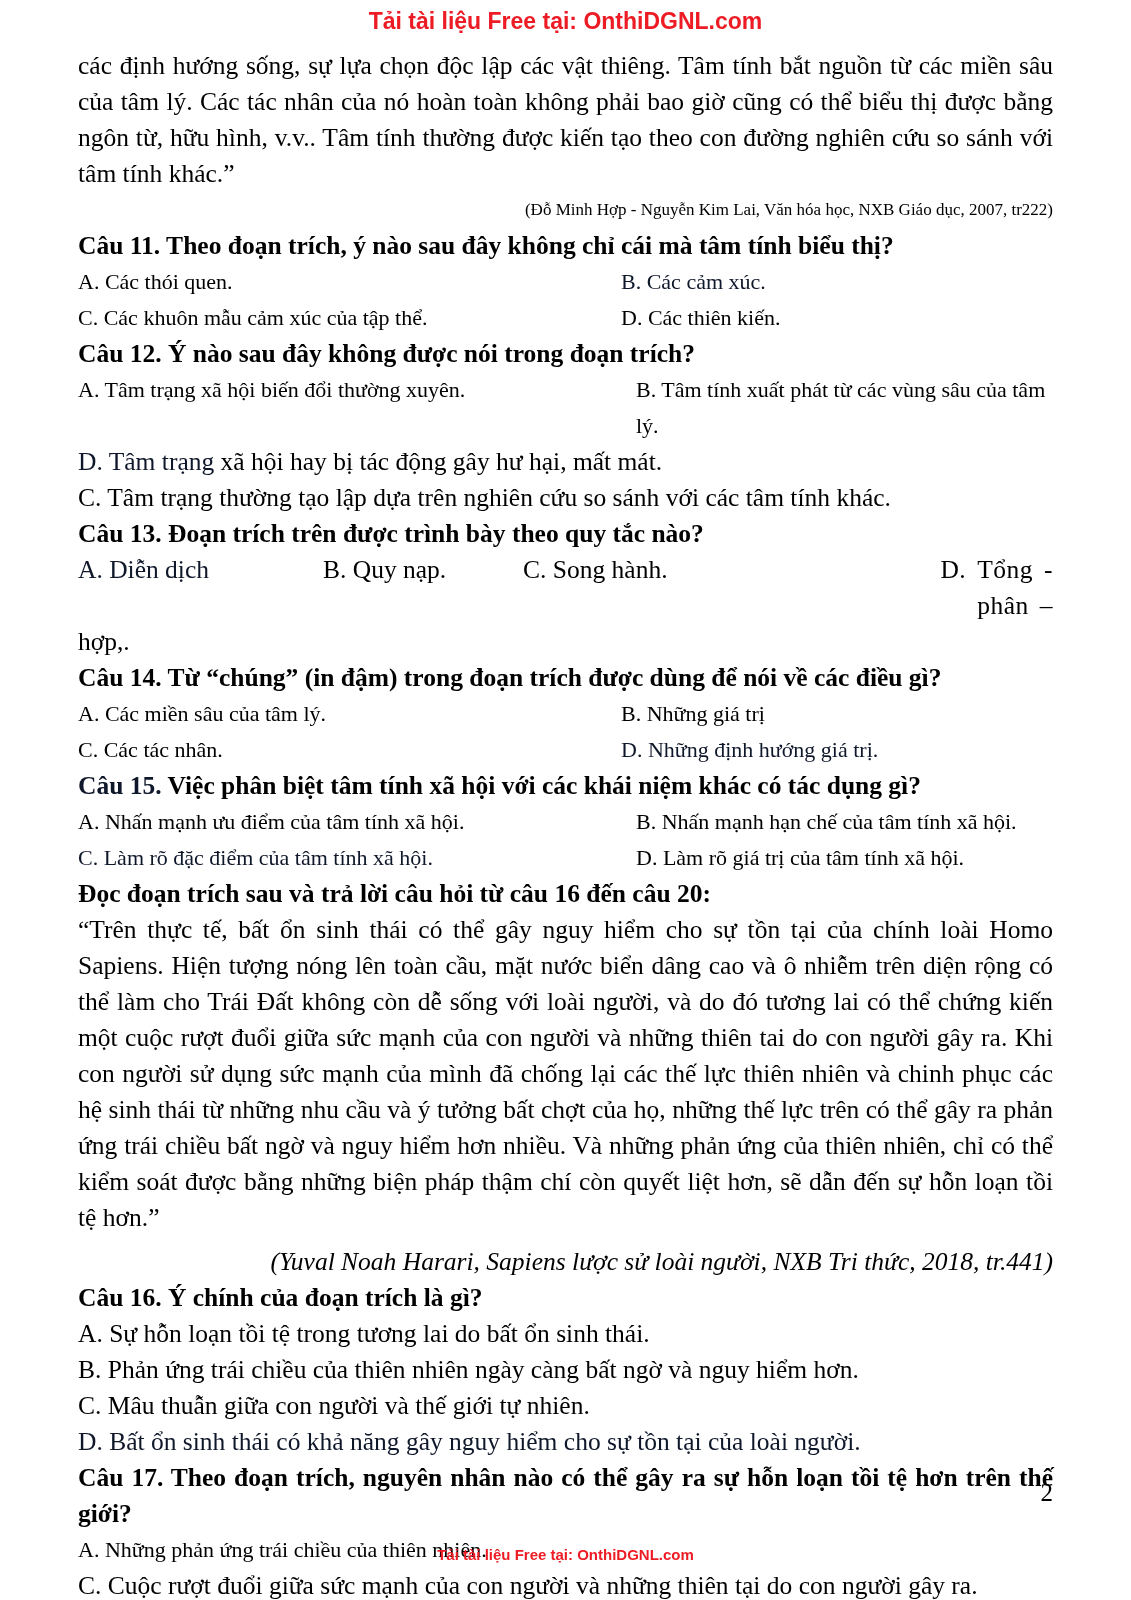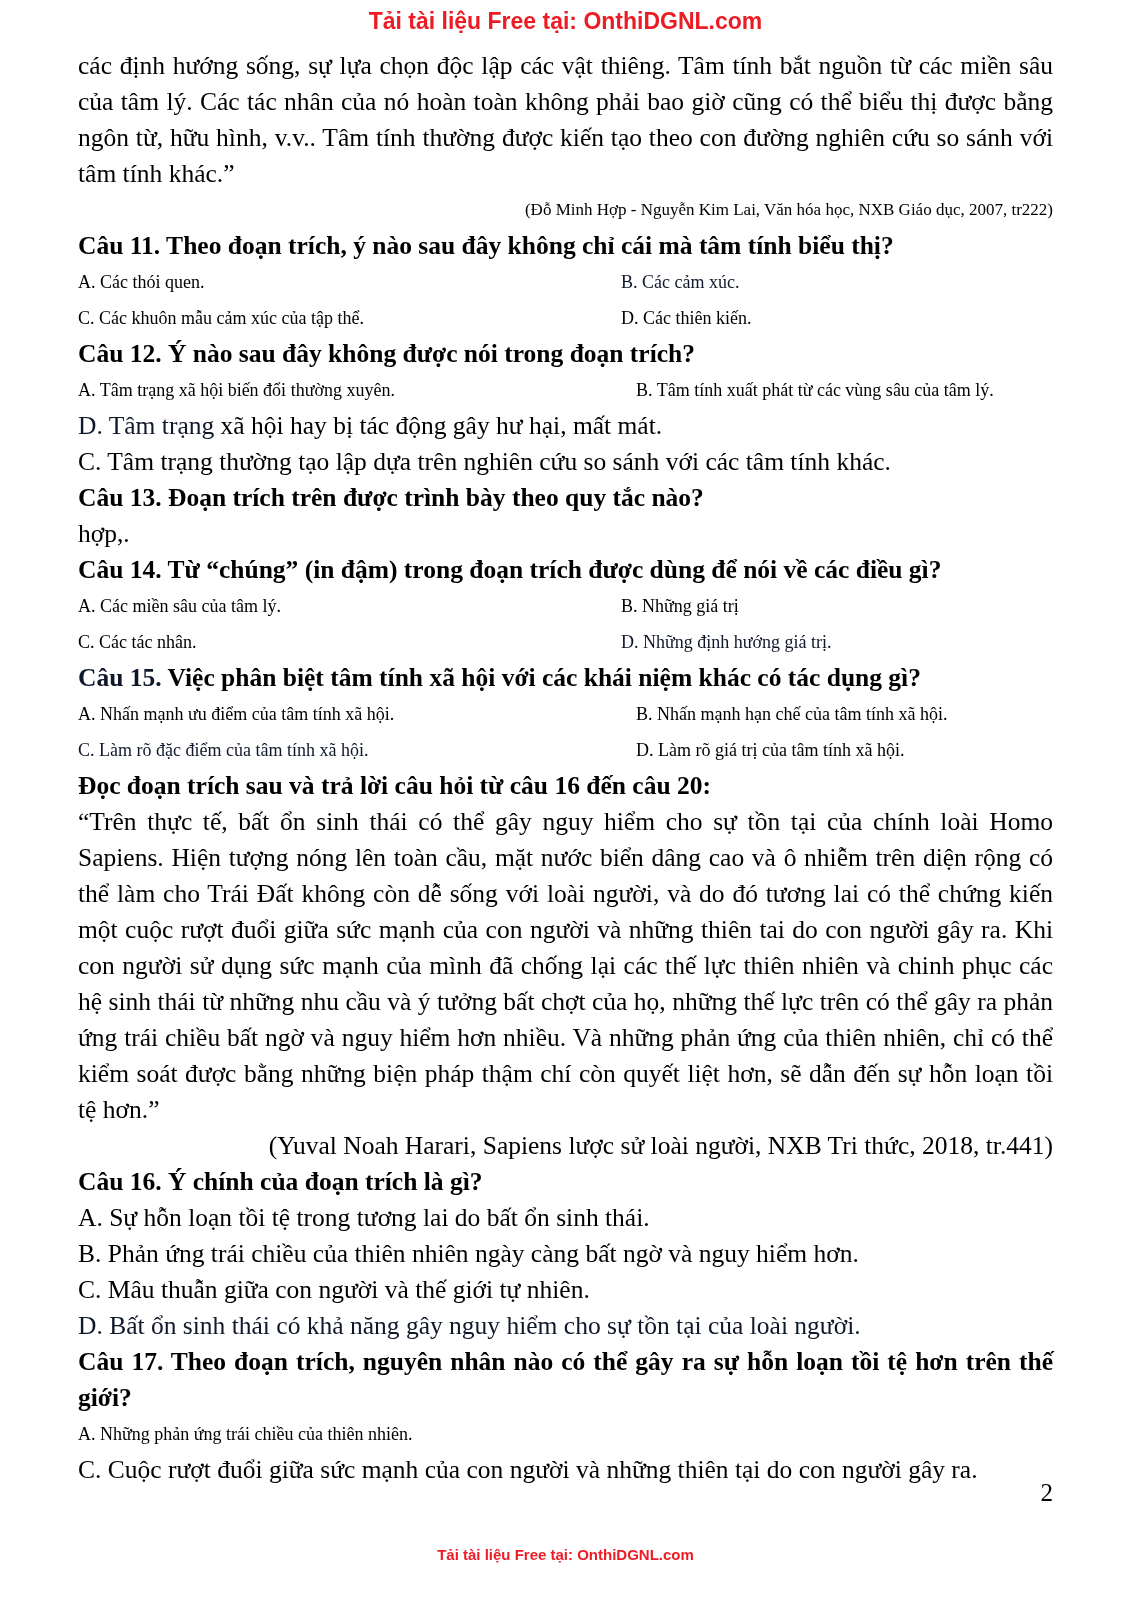--- a/index.html
+++ b/index.html
@@ -68,28 +68,30 @@
   .red {
     color: #0f172a;
   }
   .cite {
     text-align: right;
     font-size: 17px;
     line-height: 36px;
   }
   .cite-italic {
     text-align: right;
+    font-style: italic;
     font-size: 25.5px;
     line-height: 36px;
+    margin-top: 8px;
   }
 
   
   .optrow {
     display: flex;
-    font-size: 18px;
+    font-size: 22px;
     line-height: 36px;
   }
   .optrow .cola {
     width: 543px;
     flex: 0 0 543px;
   }
   .optrow .colb {
     flex: 1 1 auto;
   }
   
@@ -142,20 +144,26 @@
 
     <p class="q"><span>Câu 12.</span><span> Ý nào sau đây không được nói trong đoạn trích?</span></p>
     <div class="optrow split-12">
       <span class="cola">A. Tâm trạng xã hội biến đổi thường xuyên.</span>
       <span class="colb">B. Tâm tính xuất phát từ các vùng sâu của tâm lý.</span>
     </div>
     <p><span class="red">D. Tâm trạng</span><span> xã hội hay bị tác động gây hư hại, mất mát.</span></p>
     <p>C. Tâm trạng thường tạo lập dựa trên nghiên cứu so sánh với các tâm tính khác.</p>
 
     <p class="q"><span>Câu 13.</span><span> Đoạn trích trên được trình bày theo quy tắc nào?</span></p>
+    <div class="optrow-4">
+      <span class="o1 red">A. Diễn dịch</span>
+      <span class="o2">B. Quy nạp.</span>
+      <span class="o3">C. Song hành.</span>
+      <span class="o4"><span>D.</span><span>Tổng</span><span>-</span><span>phân</span><span>–</span></span>
+    </div>
     <p>hợp,.</p>
 
     <p class="q"><span>Câu 14.</span><span> Từ “chúng” (in đậm) trong đoạn trích được dùng để nói về các điều gì?</span></p>
     <div class="optrow">
       <span class="cola">A. Các miền sâu của tâm lý.</span>
       <span class="colb">B. Những giá trị</span>
     </div>
     <div class="optrow">
       <span class="cola">C. Các tác nhân.</span>
       <span class="colb red">D. Những định hướng giá trị.</span>

